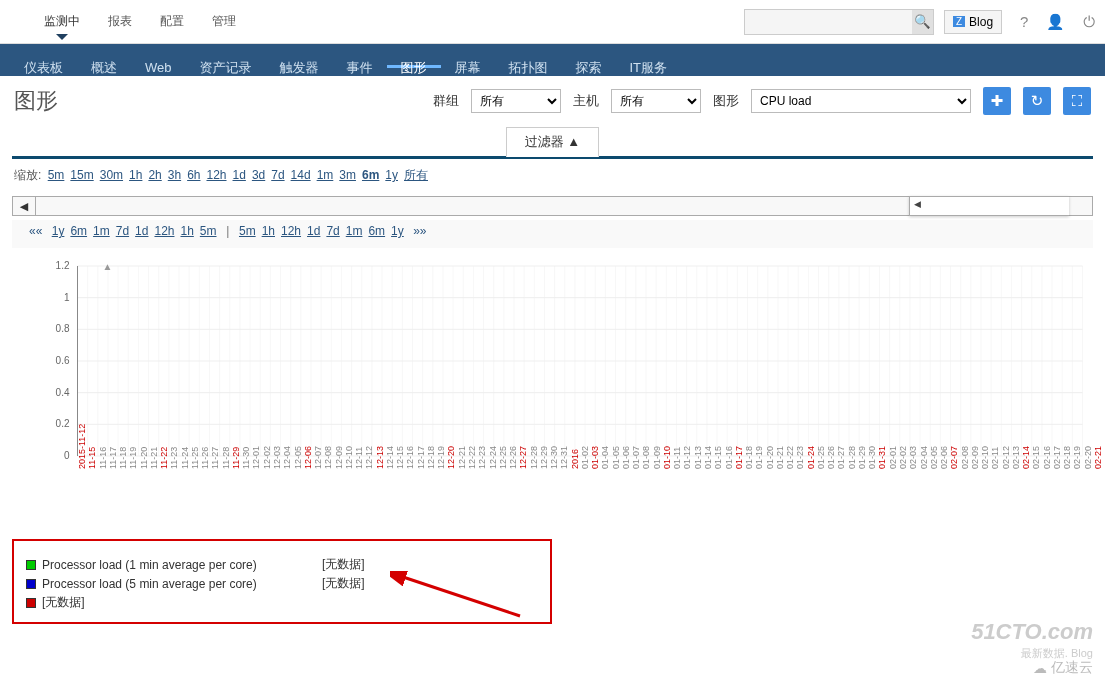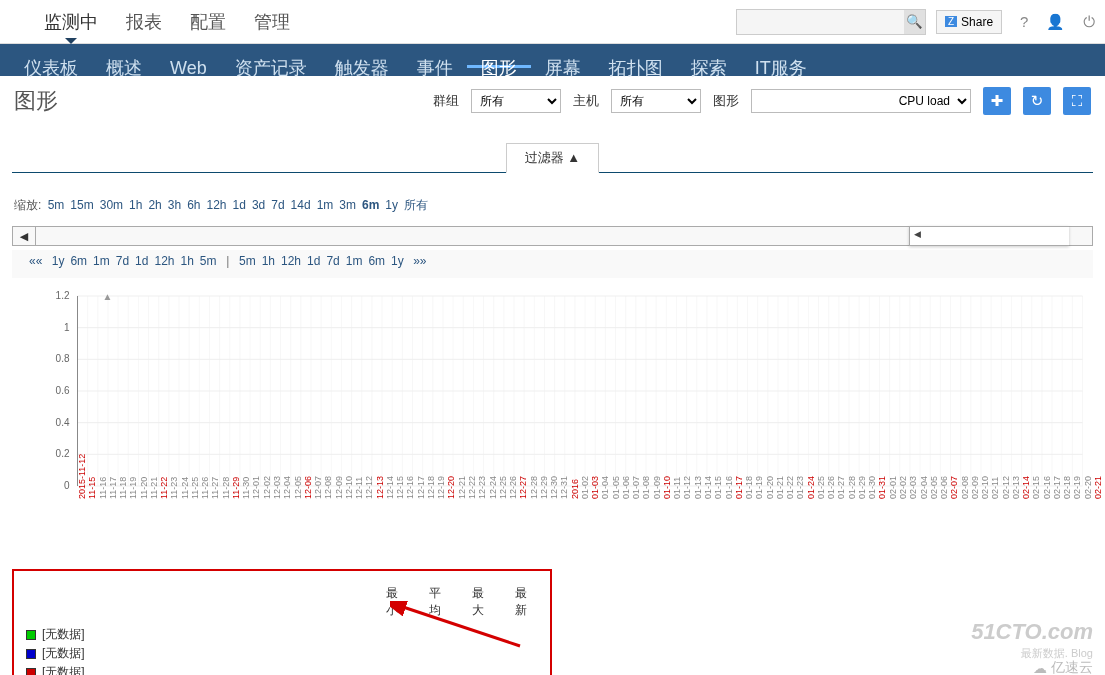--- a/index.html
+++ b/index.html
@@ -1,45 +1,45 @@
 <!DOCTYPE html>
 <html><head>
 <meta charset="utf-8">
 <style>
 * { margin: 0; padding: 0; box-sizing: border-box; font-family: Arial, sans-serif; }
 body { background: #fff; font-size: 13px; color: #333; }
 
 .topbar { background: #fff; border-bottom: 1px solid #ddd; height: 44px; display: flex; align-items: center; padding: 0 10px; }
 .logo { background: #d40000; color: #fff; font-weight: bold; font-size: 20px; padding: 4px 12px; letter-spacing: 1px; }
 .topnav { display: flex; margin-left: 20px; flex: 1; }
-.topnav-item { padding: 10px 14px; color: #555; cursor: pointer; font-size: 18px; position: relative; }
+.topnav-item { padding: 10px 14px; color: #555; cursor: pointer; font-size: 12px; position: relative; }
 .topnav-item.active { color: #333; }
 .topnav-item.active::after { content: ''; position: absolute; bottom: -6px; left: 50%; transform: translateX(-50%); border: 6px solid transparent; border-top-color: #204060; }
 .search-box { display: flex; align-items: center; background: #f5f5f5; border: 1px solid #ccc; height: 26px; width: 190px; }
 .search-input { border: none; background: transparent; padding: 0 6px; flex: 1; outline: none; font-size: 12px; }
 .search-btn { width: 26px; height: 24px; background: #e0e0e0; border: none; cursor: pointer; color: #666; }
 .share-btn { margin-left: 10px; padding: 4px 8px; background: #f5f5f5; border: 1px solid #ccc; font-size: 12px; cursor: pointer; display: flex; align-items: center; gap: 4px; }
 .top-icon { margin-left: 18px; color: #888; cursor: pointer; font-size: 15px; }
 
 .subnav { background: #2c5680; height: 32px; display: flex; align-items: center; padding: 0 10px; }
-.subnav-item { color: #cfe0ef; padding: 0 14px; font-size: 18px; cursor: pointer; height: 16px; line-height: 32px; }
+.subnav-item { color: #cfe0ef; padding: 0 14px; font-size: 13px; cursor: pointer; height: 16px; line-height: 32px; }
 .subnav-item.active { color: #fff; border-bottom: 3px solid #6fb8ff; }
 
 .page-header { display: flex; align-items: center; padding: 10px 14px; gap: 12px; }
 .page-title { font-size: 22px; color: #555; font-weight: normal; flex: 1; }
 .filter-label { font-size: 13px; color: #333; }
 .filter-select { height: 24px; min-width: 90px; border: 1px solid #bbb; font-size: 12px; padding: 0 4px; background: #fff; }
-.filter-select.wide { min-width: 220px; text-align: right; }
+.filter-select.wide { min-width: 220px; }
 .action-btn { width: 28px; height: 28px; background: #3d8ae0; border: none; color: #fff; font-size: 15px; cursor: pointer; border-radius: 2px; }
 
-.filter-tab-row { display: flex; justify-content: center; border-bottom: 1px solid #0c4a6e; margin: 16px 12px; position: relative; align-items: flex-end; }
+.filter-tab-row { display: flex; justify-content: center; border-bottom: 3px solid #0c4a6e; margin: 0 12px; position: relative; align-items: flex-end; }
 .filter-tab { border: 1px solid #ccc; border-bottom: 1px solid #fff; padding: 5px 18px; background: #fff; position: relative; top: 1px; font-size: 13px; cursor: pointer; }
 
 .zoom-row { padding: 8px 14px; font-size: 12px; color: #555; }
-.zoom-link { color: #2c5680; margin: 0 3px; cursor: pointer; }
+.zoom-link { color: #2c5680; text-decoration: underline; margin: 0 3px; cursor: pointer; }
 .zoom-link.active { font-weight: bold; }
 .zoom-link.nolink { text-decoration: none; color: #333; }
 
 .timeline-bar { margin: 4px 12px; display: flex; align-items: stretch; height: 20px; }
 .timeline-nav { width: 24px; border: 1px solid #aaa; background: #f8f8f8; text-align: center; font-size: 11px; line-height: 18px; cursor: pointer; }
 .timeline-track { flex: 1; border: 1px solid #aaa; border-left: none; border-right: none; background: #f8f8f8; }
 .timeline-handle { width: 160px; border: 1px solid #aaa; background: #fff; box-shadow: 0 1px 3px rgba(0,0,0,0.2); border-right: none; position: relative; }
 .timeline-handle::before { content: '◀'; position: absolute; left: 4px; top: 2px; font-size: 9px; color: #444; }
 
 .nav-row { padding: 4px 14px 10px; font-size: 12px; color: #777; background: #f9f9f9; margin: 0 12px; }
@@ -73,21 +73,21 @@
       <div class="topnav-item">报表</div>
       <div class="topnav-item">配置</div>
       <div class="topnav-item">管理</div>
     </div>
   <div class="search-box">
     <input class="search-input" style="">
     <button class="search-btn">🔍</button>
   </div>
   <button class="share-btn">
       <span style="background:#3d8ae0;color:#fff;padding:0 3px;font-size:10px;">Z</span>
-      <span>Share</span>
+      <span>Blog</span>
     </button>
   <span class="top-icon">?</span>
   <span class="top-icon">👤</span>
   <span class="top-icon">⏻</span>
 </div>
 
 <div class="subnav" id="subnav">
     <div class="subnav-item">仪表板</div>
     <div class="subnav-item">概述</div>
     <div class="subnav-item">Web</div>
@@ -353,33 +353,29 @@
       <span class="xlab" style="left: 94.9495%;">02-16</span>
       <span class="xlab" style="left: 95.9596%;">02-17</span>
       <span class="xlab" style="left: 96.9697%;">02-18</span>
       <span class="xlab" style="left: 97.9798%;">02-19</span>
       <span class="xlab" style="left: 98.9899%;">02-20</span>
       <span class="xlab red" style="left: 100%;">02-21</span>
     </div>
 </div>
 
 <div class="legend-box">
-  <div class="legend-headers" id="legend-headers">
-      <span>最小</span>
-      <span>平均</span>
-      <span>最大</span>
-      <span>最新</span>
-    </div>
   <div id="legend-rows">
       <div class="legend-row">
         <span class="legend-swatch" style="background: rgb(0, 204, 0);"></span>
+        <span class="legend-label">Processor load (1 min average per core)</span>
         <span class="legend-val">[无数据]</span>
       </div>
       <div class="legend-row">
         <span class="legend-swatch" style="background: rgb(0, 0, 204);"></span>
+        <span class="legend-label">Processor load (5 min average per core)</span>
         <span class="legend-val">[无数据]</span>
       </div>
       <div class="legend-row">
         <span class="legend-swatch" style="background: rgb(204, 0, 0);"></span>
         <span class="legend-val">[无数据]</span>
       </div>
     </div>
 
   <svg class="arrow-svg" width="140" height="50">
     <defs>

